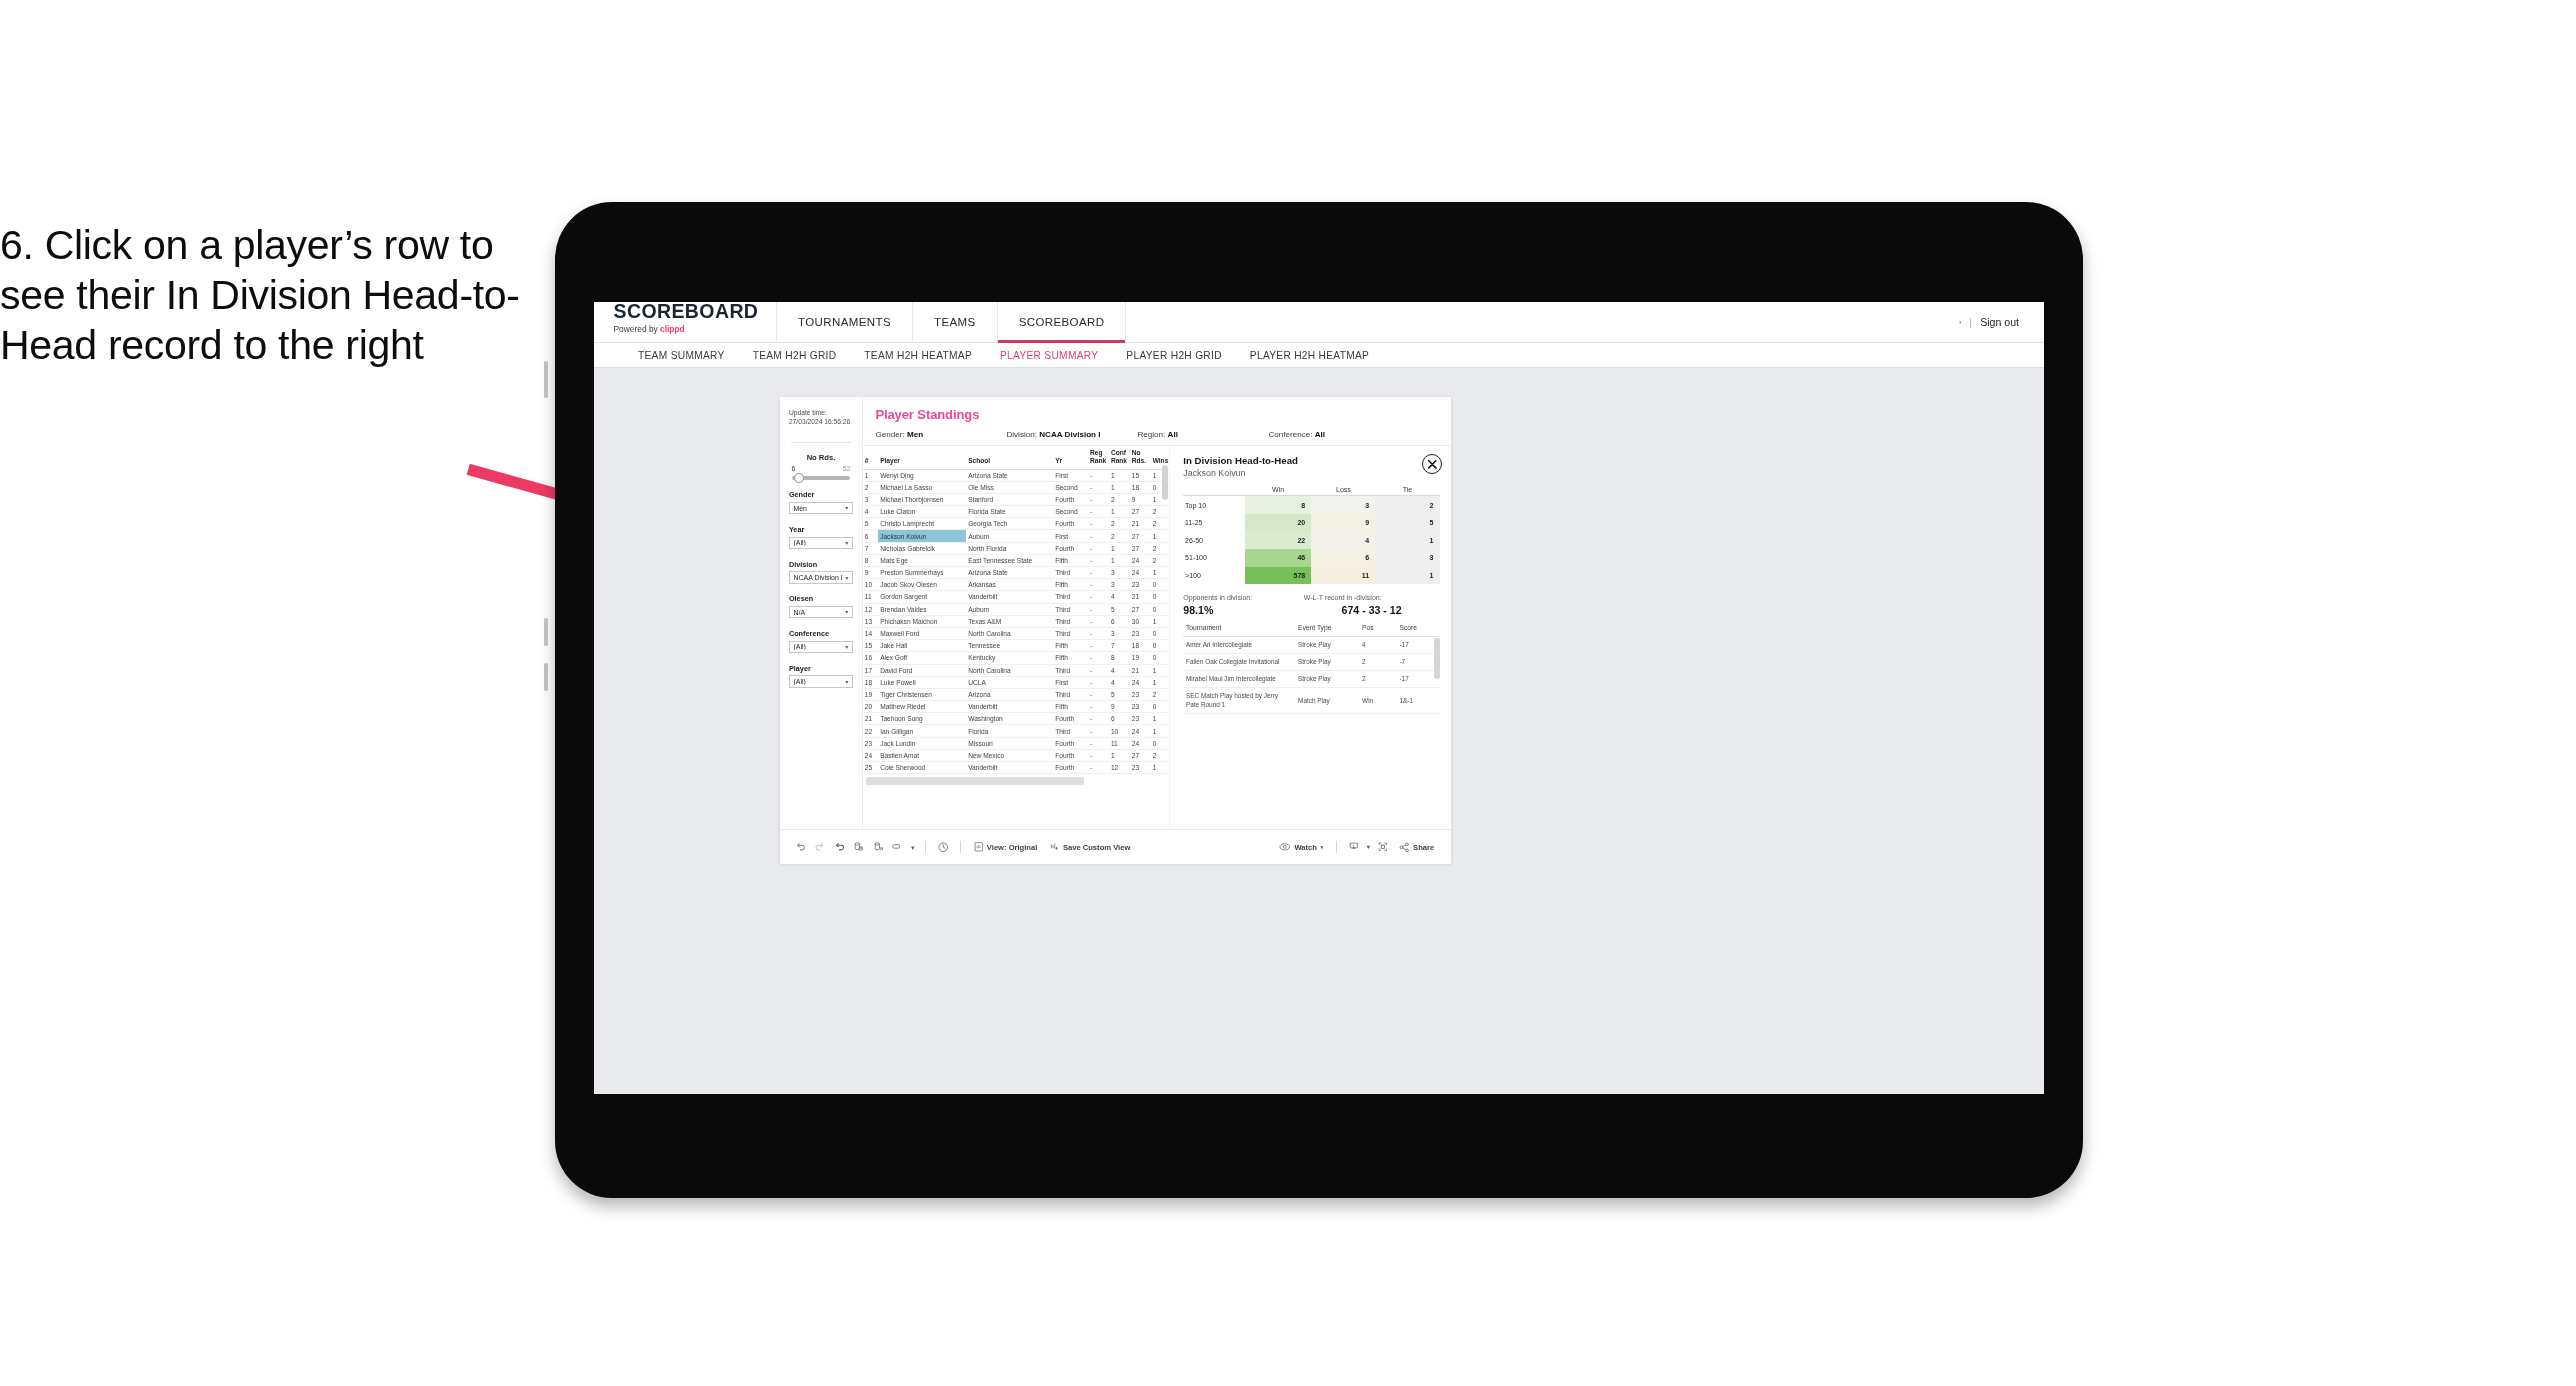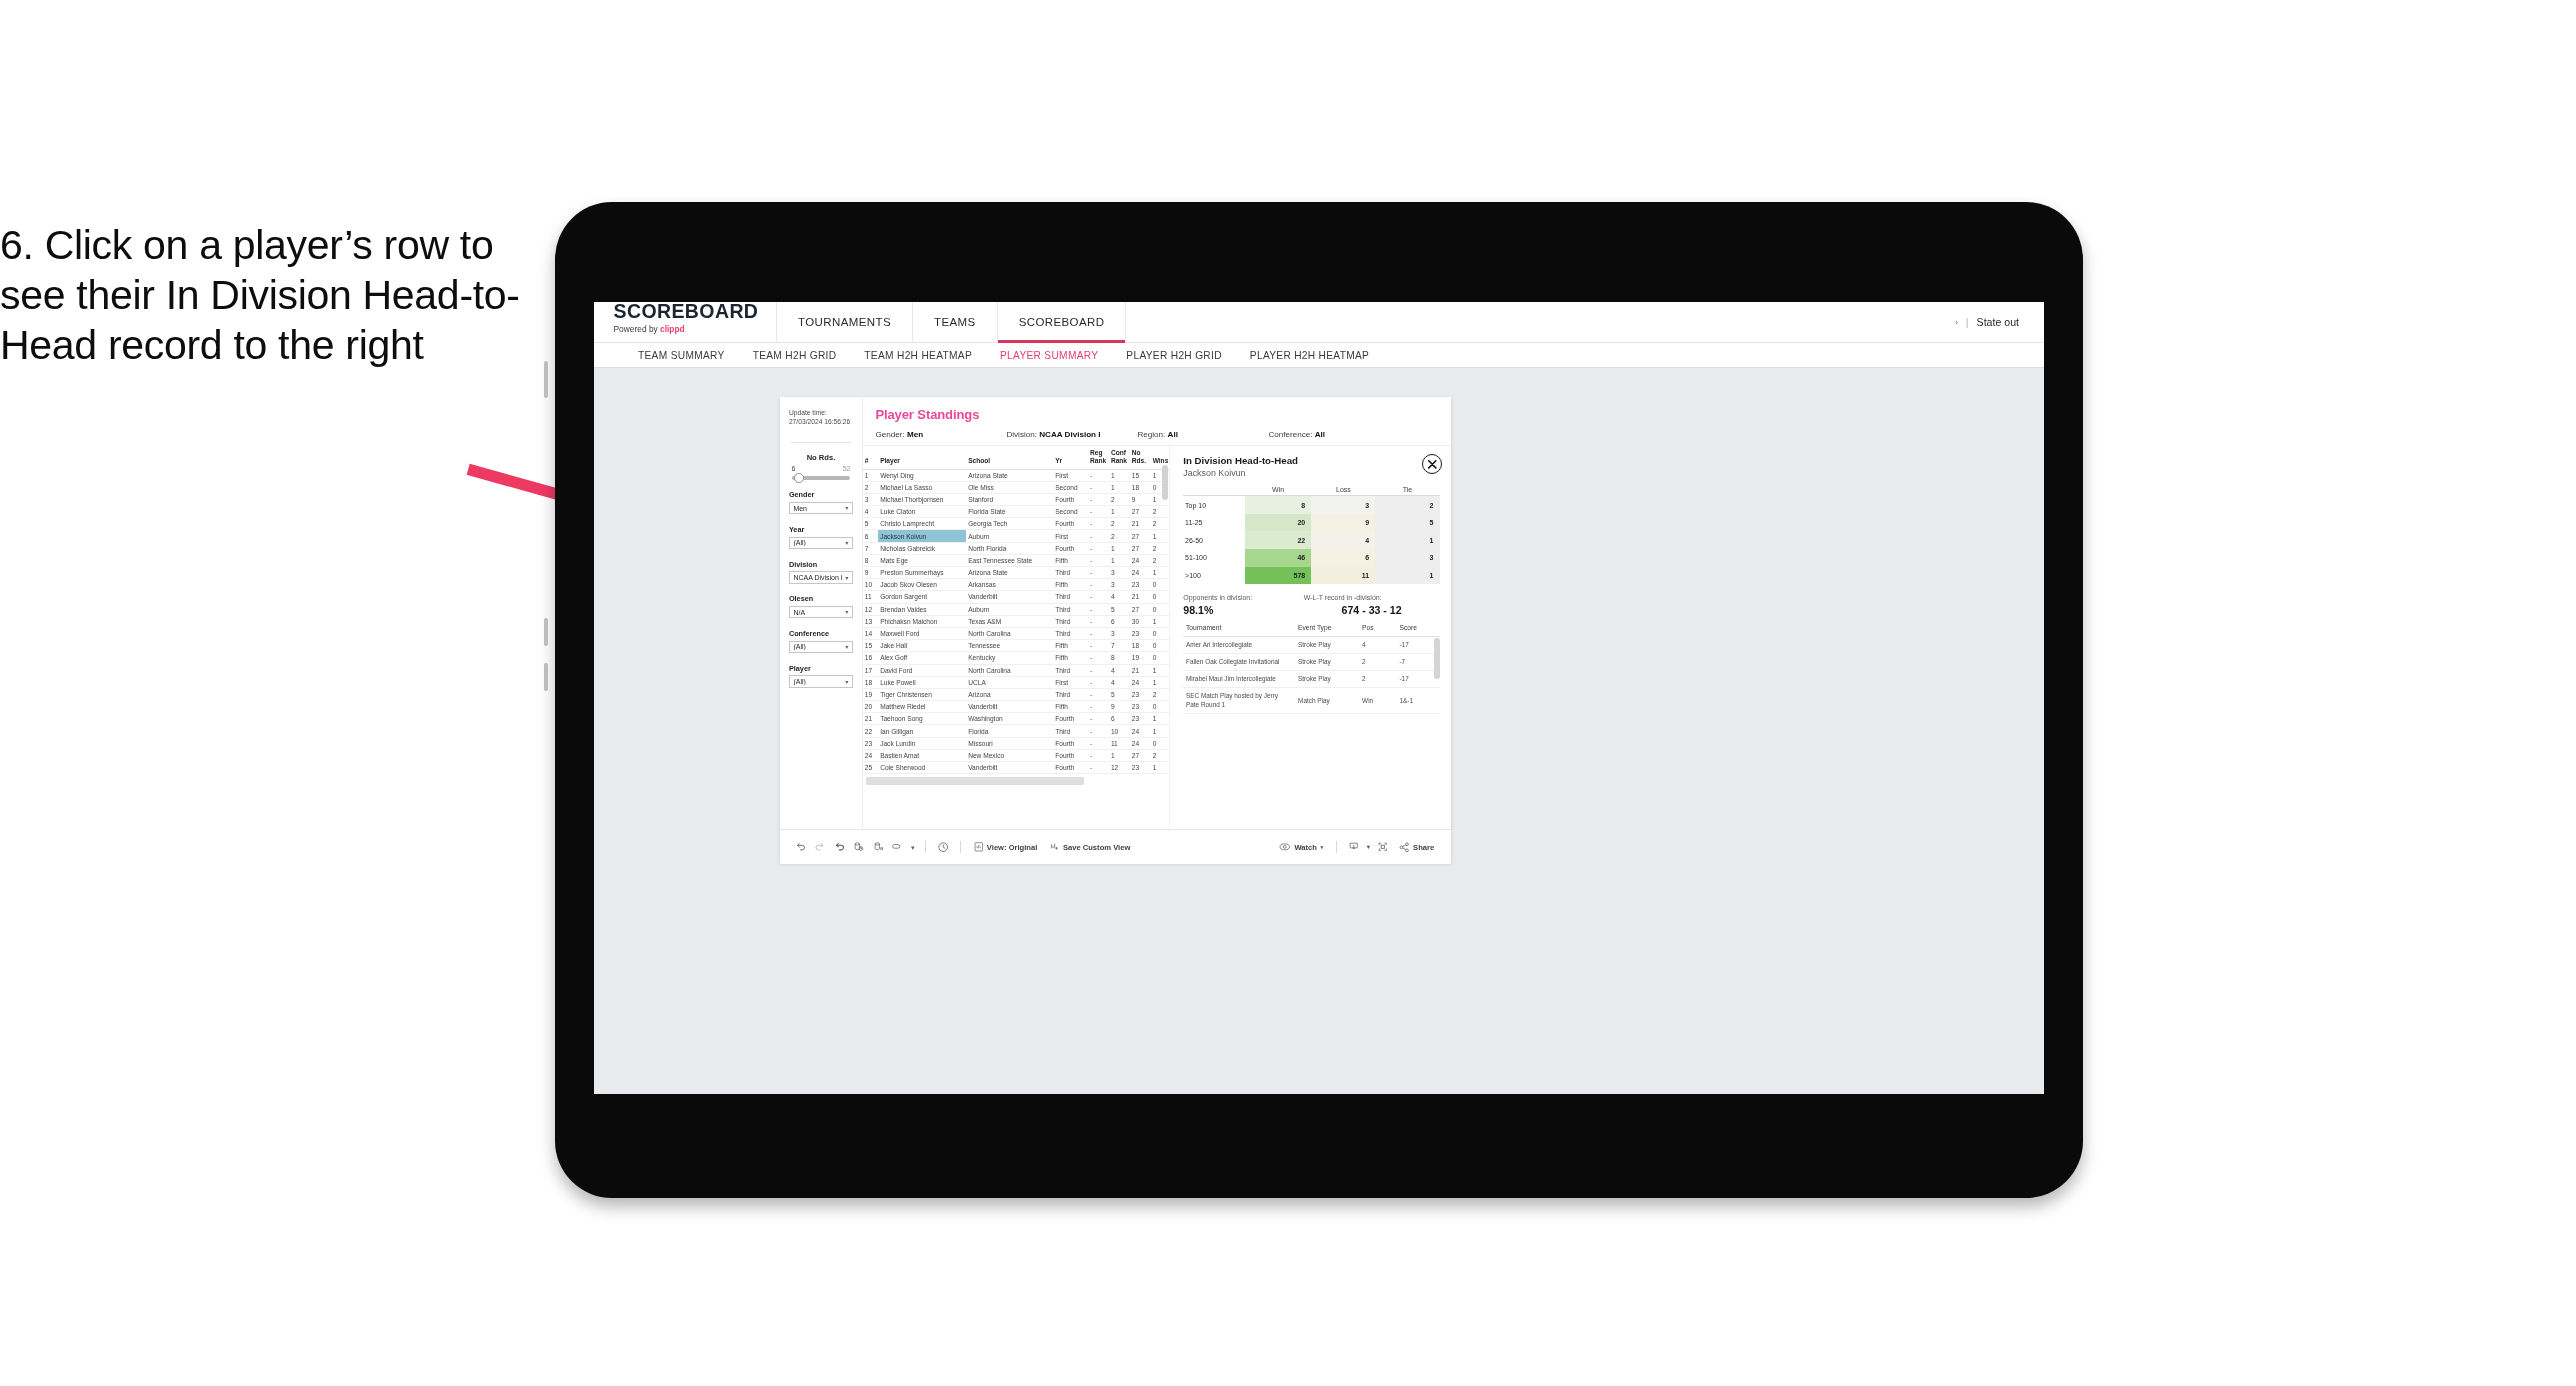--- a/index.html
+++ b/index.html
@@ -219,21 +219,21 @@
       <div id="brand">
         <div class="bt">SCOREBOARD</div>
         <div class="bs"><span>Powered by </span><b>clippd</b></div>
       </div>
       <div class="navitem">TOURNAMENTS</div>
       <div class="navitem">TEAMS</div>
       <div class="navitem active">SCOREBOARD</div>
       <div id="navright">
         <span class="caret-small">›</span>
         <span class="sep">|</span>
-        <span>State out</span>
+        <span>Sign out</span>
       </div>
     </div>
 
     <div id="subnav">
       <div class="subitem">TEAM SUMMARY</div>
       <div class="subitem">TEAM H2H GRID</div>
       <div class="subitem">TEAM H2H HEATMAP</div>
       <div class="subitem active">PLAYER SUMMARY</div>
       <div class="subitem">PLAYER H2H GRID</div>
       <div class="subitem">PLAYER H2H HEATMAP</div>

